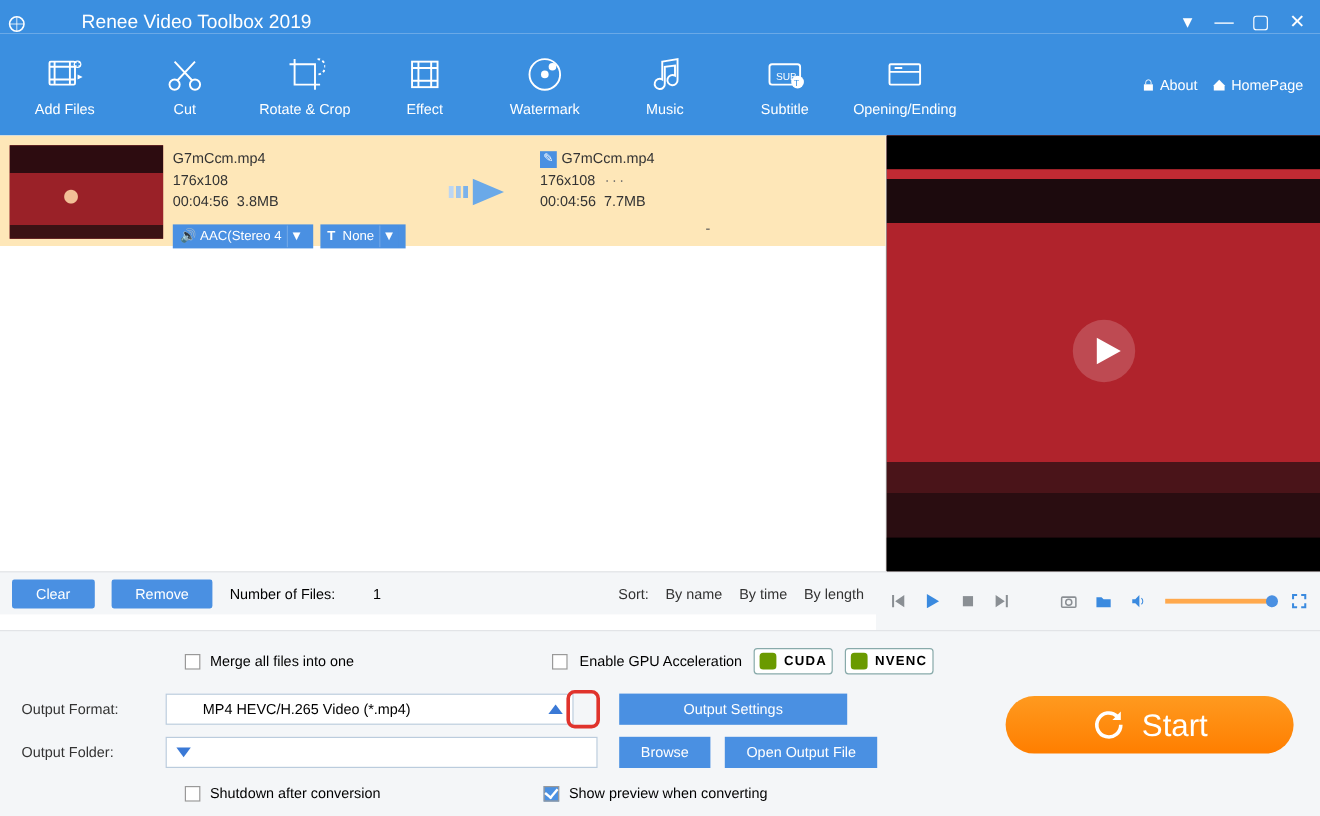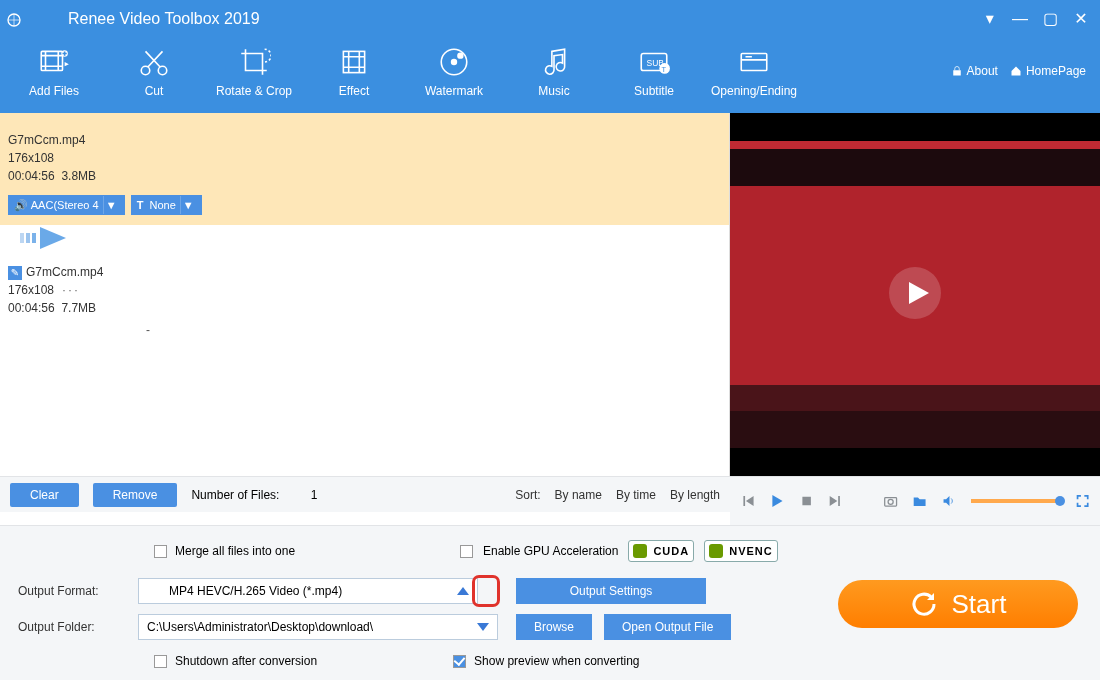--- a/index.html
+++ b/index.html
@@ -15,21 +15,21 @@
 .toolbar { height: 85px; background: linear-gradient(#3b8fe0,#3b8fe0); display: flex; align-items: center; padding: 0 4px; color: #fff; }
 .tool { width: 100px; text-align: center; font-size: 12px; cursor: pointer; }
 .tool .ticon { height: 36px; display: flex; align-items: center; justify-content: center; margin-bottom: 4px; }
 .tool svg { width: 34px; height: 34px; stroke: #fff; fill: none; stroke-width: 1.5; }
 .toolbar .tright { margin-left: auto; display: flex; align-items: center; gap: 12px; font-size: 12px; padding-right: 10px; }
 .tright a { color: #fff; text-decoration: none; display: inline-flex; align-items: center; gap: 4px; }
 
 
 .main { display: flex; height: 363px; }
 .filelist { flex: 1; background: #fff; border-right: 1px solid #ddd; }
-.row { background: #fee7b8; height: 112px; display: flex; align-items: flex-start; padding: 8px; gap: 8px; position: relative; flex-direction: column; }
+.row { background: #fee7b8; height: 92px; display: flex; align-items: flex-start; padding: 8px; gap: 8px; position: relative; }
 .thumb { width: 128px; height: 78px; background: #8f1f24; position: relative; overflow: hidden; }
 .thumb::before { content:""; position:absolute; inset:0; background: radial-gradient(circle at 40% 55%, #f2c097 6%, transparent 7%), linear-gradient(#2d0c10 0 30%, #9a2128 30% 85%, #3b1214 85%); }
 .colsrc { width: 210px; font-size: 12px; color: #333; line-height: 18px; padding-top: 2px; }
 .colarrow { width: 80px; display:flex; align-items:center; justify-content:center; height:78px; }
 .colarrow svg { width:60px; height:30px; }
 .coldst { width: 280px; font-size:12px; color:#333; line-height:18px; padding-top:2px; }
 .smallbtn { display:inline-flex; align-items:center; height:20px; background:#4a90e2; color:#fff; font-size:11px; padding:0 6px; margin-top:4px; }
 .smallbtn .dd { width:16px; background:#4a90e2; margin-left:4px; border-left:1px solid #fff3; text-align:center; }
 .docicon { display:inline-block; width:14px; height:14px; background:#4a90e2; color:#fff; font-size:10px; text-align:center; line-height:14px; margin-right:4px; vertical-align:middle; }
 .dots { color:#666; margin-left:8px; letter-spacing:2px; }
@@ -303,21 +303,20 @@
         <span class="tri-up"></span>
       </div>
       <div class="red-ring"></div>
     </div>
     <button class="bluebtn" style="width:190px;margin-left:10px">Output Settings</button>
   </div>
 
   <div class="srow" style="margin-top:6px">
     <span class="label">Output Folder:</span>
     <div class="input" style="width:360px">
-      <span style="white-space:nowrap;overflow:hidden;text-overflow:ellipsis">C:\Users\Administrator\Desktop\download\</span>
       <span class="tri-down"></span>
     </div>
     <button class="bluebtn" style="margin-left:10px">Browse</button>
     <button class="bluebtn" style="margin-left:4px">Open Output File</button>
   </div>
 
   <div class="srow" style="margin-top:4px">
     <span style="width:128px"></span>
     <span class="chk"></span>
     <span>Shutdown after conversion</span>

